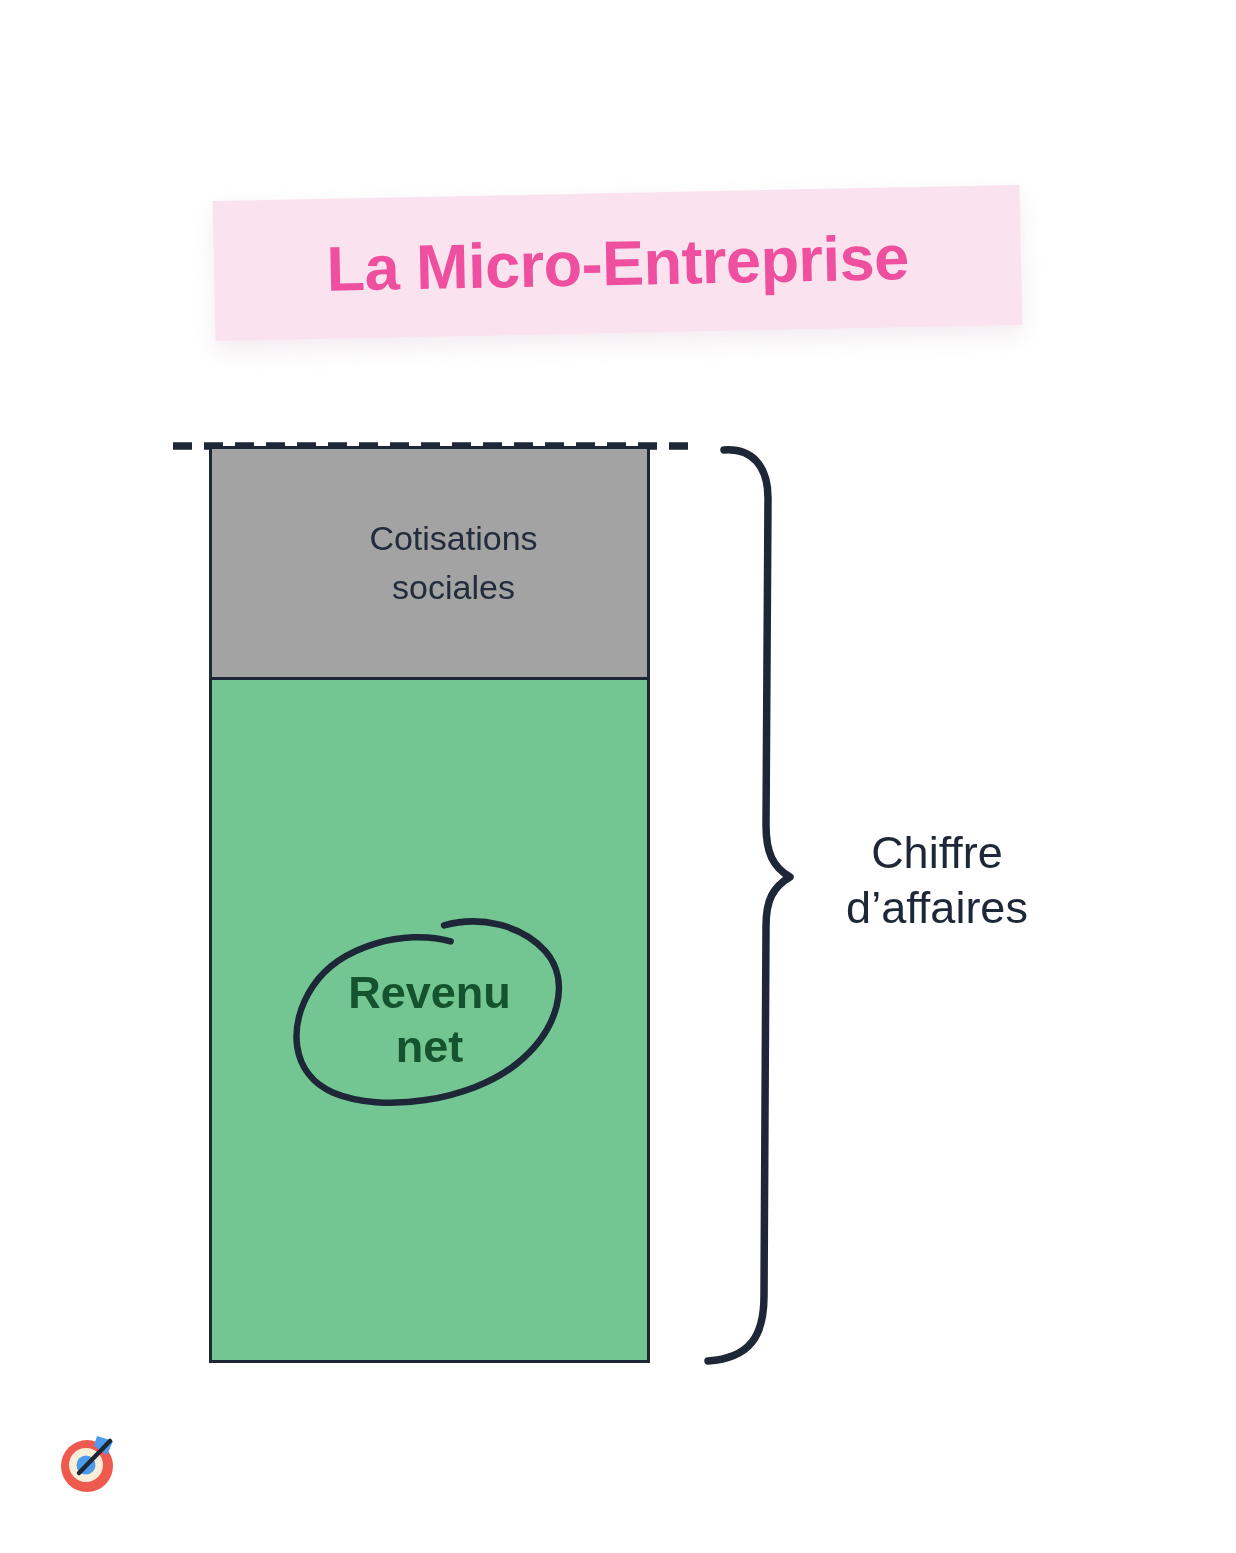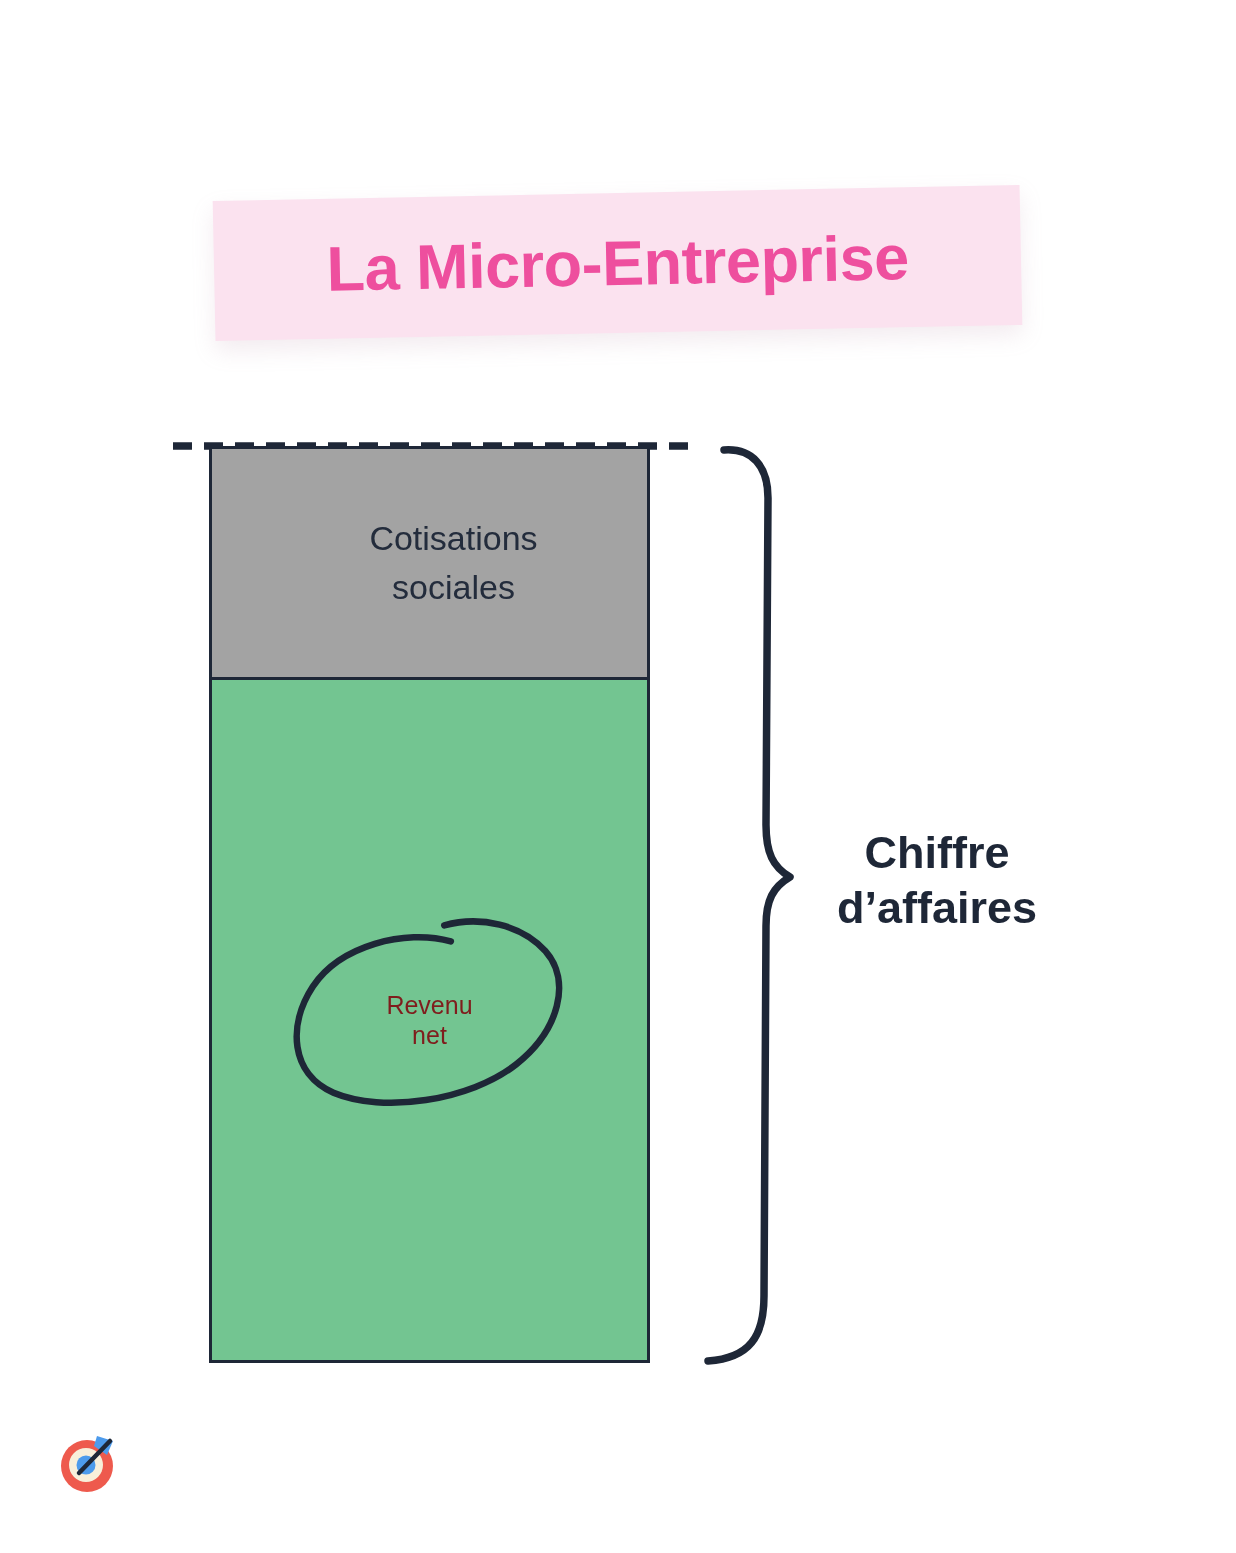--- a/index.html
+++ b/index.html
@@ -27,33 +27,33 @@
   }
   .seg{
     flex-basis:0;display:flex;align-items:center;justify-content:center;
     text-align:center;position:relative;
   }
   .seg + .seg{border-top:3.5px solid #1E2737;}
   .seg-label{
     font-size:34px;font-weight:400;color:#232C3C;line-height:1.45;white-space:pre-line;
   }
   .seg-label-bold{
-    font-size:25px;font-weight:400;color:#7f1d1d;line-height:1.2;white-space:pre-line;
+    font-size:45px;font-weight:700;color:#14532d;line-height:1.2;white-space:pre-line;
     position:relative;z-index:2;
   }
   .annot-wrap{
     position:absolute;left:50%;top:50%;transform:translate(-50%,-50%);
     display:flex;align-items:center;justify-content:center;
   }
   .annot-ellipse{position:absolute;left:50%;top:50%;transform:translate(-50%,-52%);}
   
   .brace-svg{position:absolute;left:700px;top:440px;}
   .total-label{
     position:absolute;left:798px;top:826px;width:278px;text-align:center;
-    font-size:45px;font-weight:700;color:#1E2737;line-height:1.22;white-space:pre-line;
+    font-size:45px;font-weight:400;color:#1E2737;line-height:1.22;white-space:pre-line;
   }
   
   .logo{position:absolute;left:60px;top:1431px;display:flex;align-items:center;gap:11px;}
   .logo-text{
     font-size:28px;font-weight:800;color:#1E3355;line-height:1.05;white-space:pre-line;
   }
 </style>
 </head>
 <body>
 

